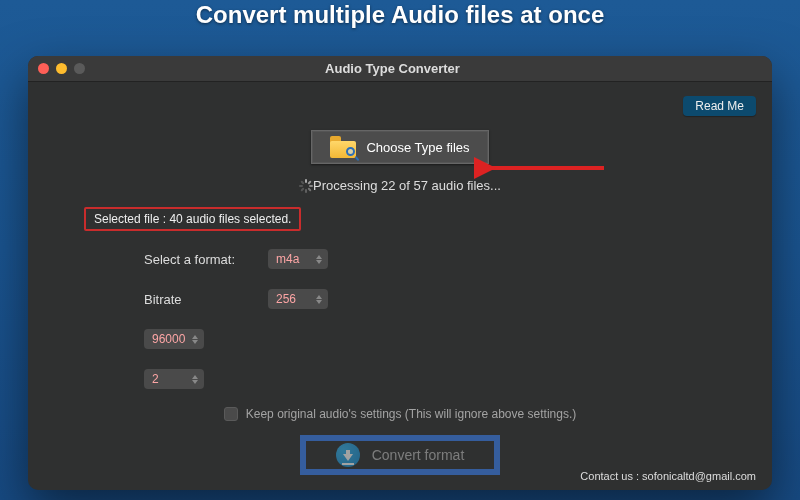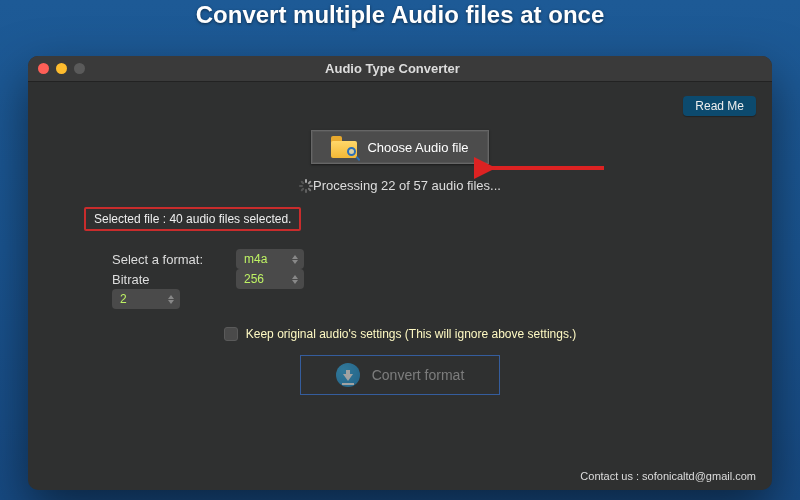--- a/index.html
+++ b/index.html
@@ -112,67 +112,67 @@
   .selected-box {
     margin-left: 56px;
     border: 2px solid #c92c2c;
     border-radius: 2px;
     padding: 3px 8px;
     font-size: 12px; color: #eee;
   }
   .options {
     margin-top: 18px;
     display: flex; flex-direction: column;
-    gap: 0;
-    padding-left: 84px;
+    gap: 20px;
+    padding-left: 116px;
     justify-content: center;
   }
   .opt-row {
     display: flex; align-items: center; gap: 14px;
     font-size: 13px; color: #ddd;
   }
   .opt-label { width: 110px; }
   .select {
-    width: 68px; height: 20px;
+    width: 60px; height: 20px;
     background: #4a4a4a;
     border-radius: 4px;
     display: flex; align-items: center; justify-content: space-between;
     padding: 0 6px 0 8px;
-    font-size: 12px; color: #bef264;
+    font-size: 12px; color: #fca5a5;
   }
   .sel-arrows {
     display: flex; flex-direction: column; gap: 1px;
     align-items: center;
   }
   .tri-up {
     width: 0; height: 0;
     border-left: 3px solid transparent; border-right: 3px solid transparent;
     border-bottom: 4px solid #888;
   }
   .tri-down {
     width: 0; height: 0;
     border-left: 3px solid transparent; border-right: 3px solid transparent;
     border-top: 4px solid #888;
   }
   .keep-row {
     margin-top: 18px;
     display: flex; align-items: center; justify-content: center;
     gap: 8px;
-    font-size: 12px; color: #fef9c3;
+    font-size: 12px; color: #a3a3a3;
   }
   .checkbox {
     width: 14px; height: 14px;
     border-radius: 3px;
     background: #4a4a4a;
     border: 1px solid #5a5a5a;
   }
   .convert-btn {
     margin: 14px auto 0;
     width: 200px; height: 40px;
-    border: 1px solid #3b82f6;
+    border: 6px solid #3b82f6;
     display: flex; align-items: center; justify-content: center;
     gap: 12px;
     opacity: 0.55;
     font-size: 14px; color: #bbb;
   }
   .dl-icon {
     width: 24px; height: 24px; border-radius: 50%;
     background: radial-gradient(circle at 30% 30%, #34b4f0, #198ccf);
     display: flex; align-items: center; justify-content: center;
   }
@@ -221,21 +221,21 @@
 
   <div class="choose-btn">
     <div class="folder-icon">
       <div class="folder-tab"></div>
       <div class="folder-body"></div>
       <div class="magnifier">
           <div class="ring"></div>
           <div class="handle"></div>
         </div>
     </div>
-    <span>Choose Audio file</span>
+    <span>Choose Type files</span>
   </div>
 
   <div class="processing">
     <div class="spinner">
       <span style="transform:rotate(0deg);opacity:1"></span>
       <span style="transform:rotate(45deg);opacity:.85"></span>
       <span style="transform:rotate(90deg);opacity:.7"></span>
       <span style="transform:rotate(135deg);opacity:.55"></span>
       <span style="transform:rotate(180deg);opacity:.4"></span>
       <span style="transform:rotate(225deg);opacity:.3"></span>
@@ -264,20 +264,27 @@
       <span class="opt-label">Bitrate</span>
       <div class="select">
         <span>256</span>
         <span class="sel-arrows">
             <span class="tri-up"></span>
             <span class="tri-down"></span>
           </span>
       </div>
     </div>
     <div class="opt-row">
+      <div class="select">
+        <span>96000</span>
+        <span class="sel-arrows">
+            <span class="tri-up"></span>
+            <span class="tri-down"></span>
+          </span>
+      </div>
     </div>
     <div class="opt-row">
       <div class="select">
         <span>2</span>
         <span class="sel-arrows">
             <span class="tri-up"></span>
             <span class="tri-down"></span>
           </span>
       </div>
     </div>

